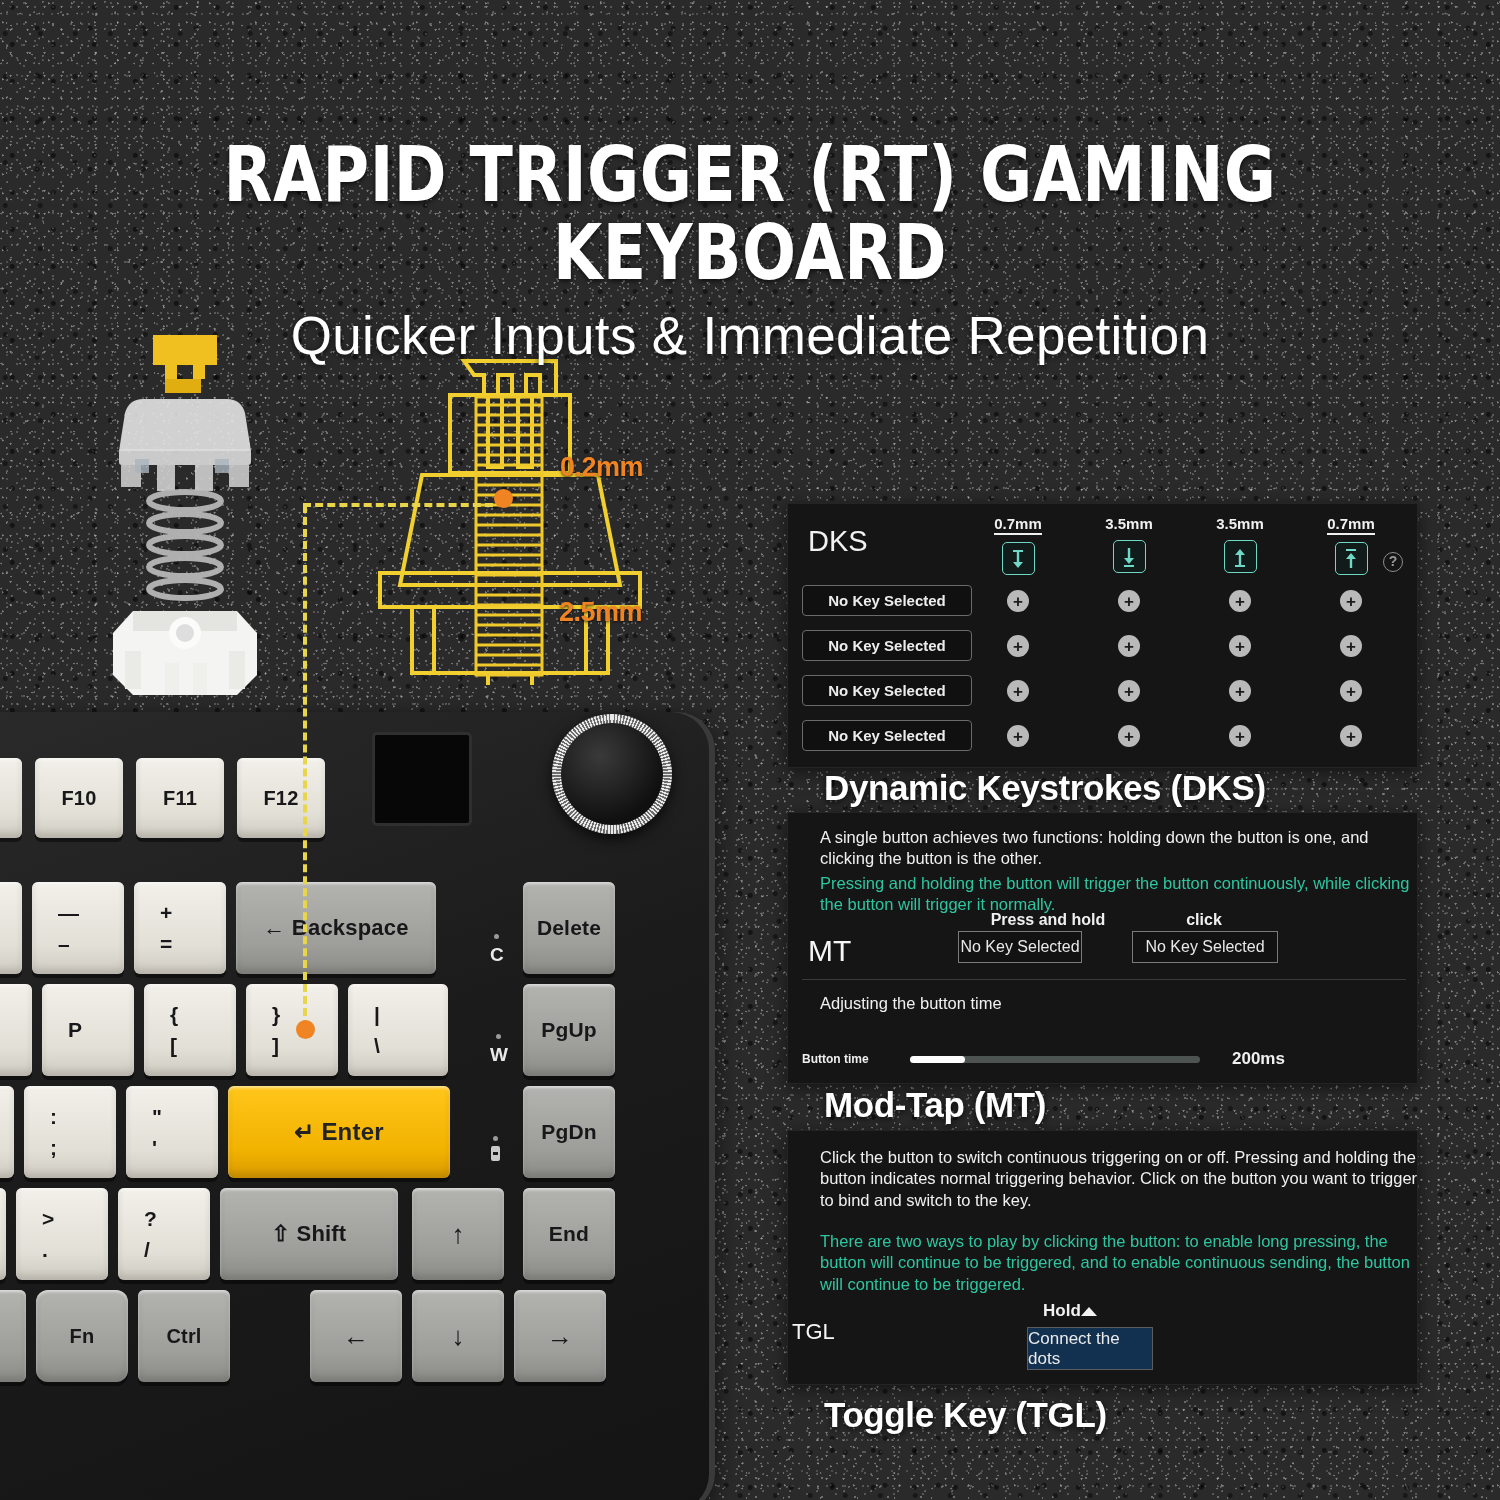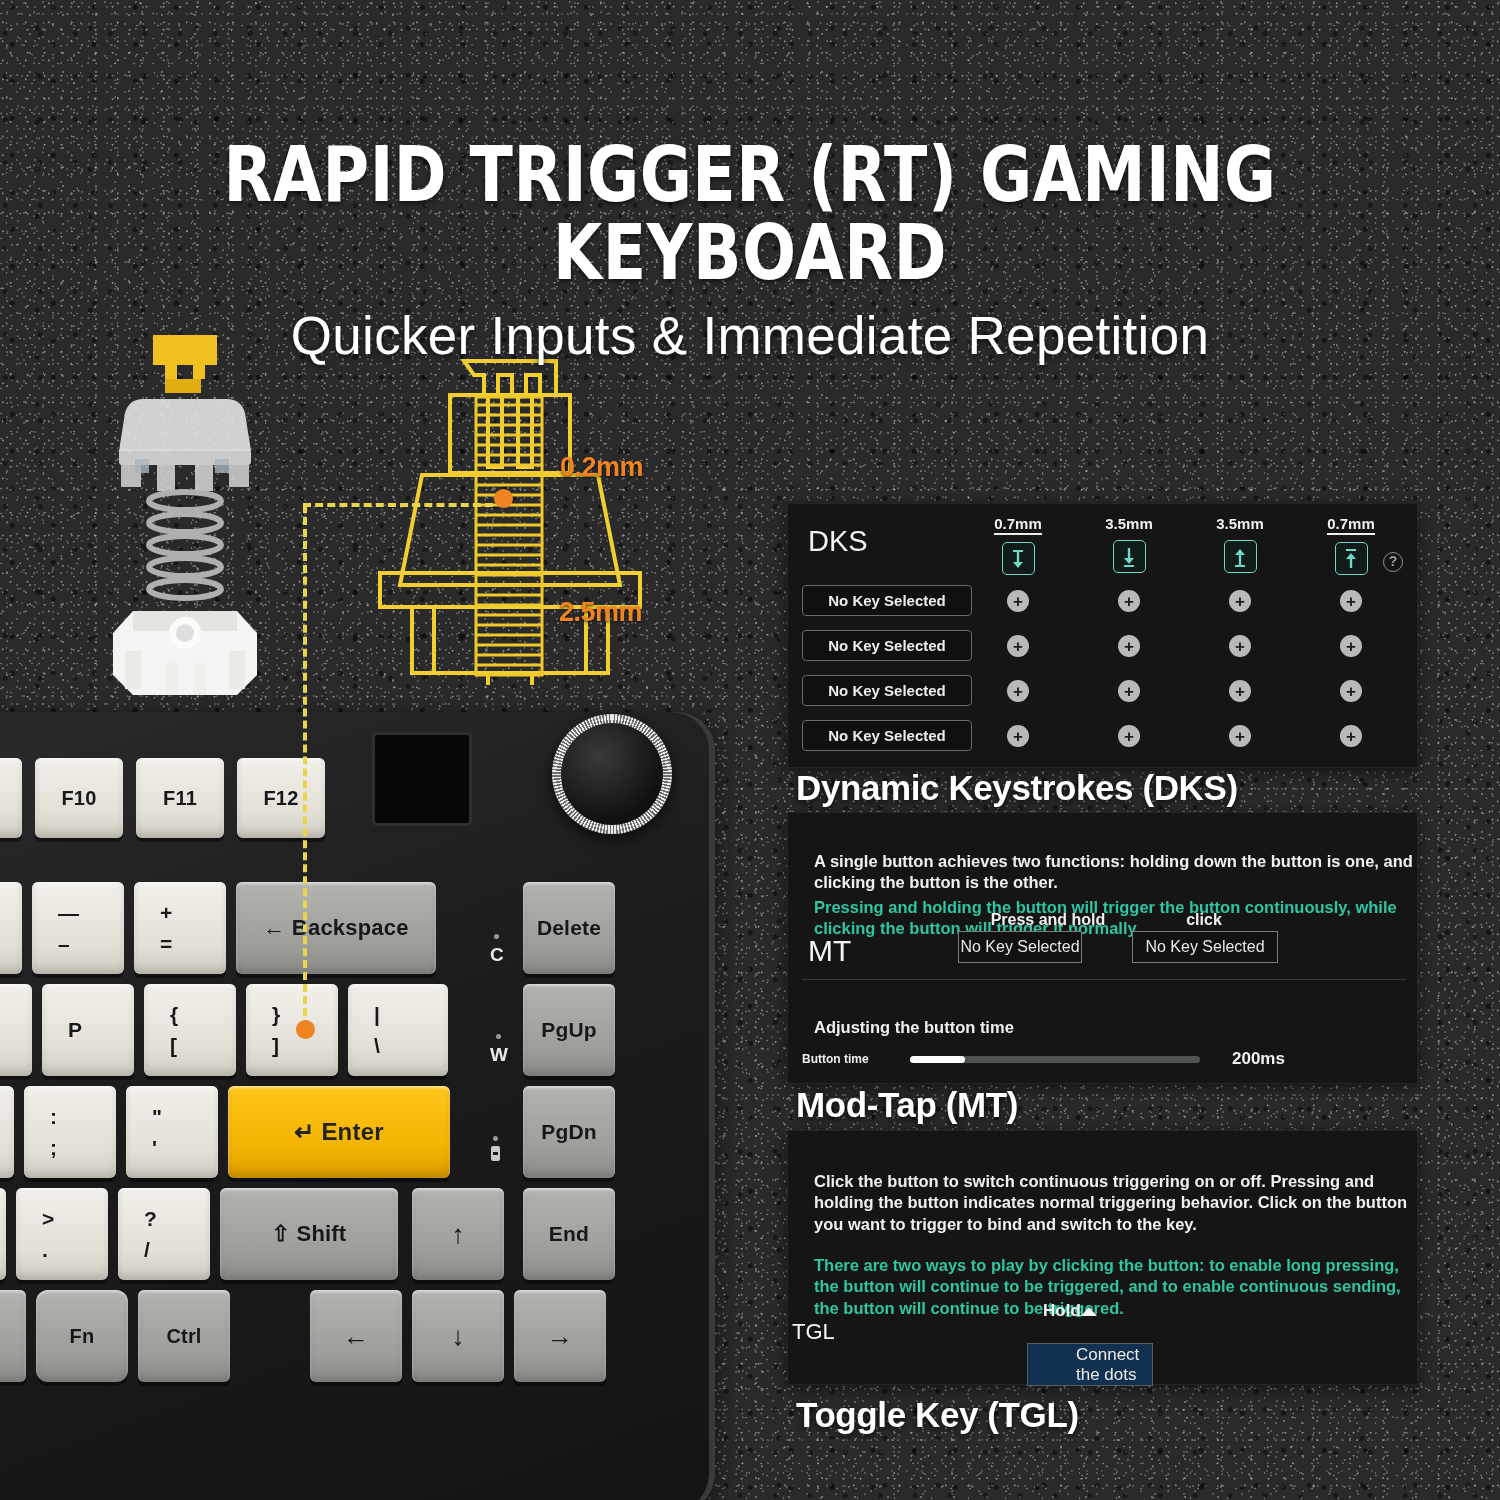--- a/index.html
+++ b/index.html
@@ -146,21 +146,21 @@
     background: #151515;
     border: 1px solid #242424;
     z-index: 18;
     box-shadow: 0 4px 16px rgba(0,0,0,.55);
   }
   #panel-dks { top: 503px; width: 631px; height: 265px; }
   #panel-mt  { top: 812px; width: 631px; height: 272px; }
   #panel-tgl { top: 1130px; width: 631px; height: 255px; }
 
   .section-head {
-    position: absolute; left: 796px; z-index: 19;
+    position: absolute; left: 824px; z-index: 19;
     font-size: 35px; font-weight: bold; color: #ffffff;
     letter-spacing: -.4px; text-shadow: 0 2px 6px rgba(0,0,0,.8);
   }
   #head-dks { top: 768px; }
   #head-mt  { top: 1085px; }
   #head-tgl { top: 1395px; }
 
   
   .dks-title { position:absolute; left:20px; top:21px; font-size:29px; font-weight:500; color:#f2f2f2; }
   .dks-col { position: absolute; top: 11px; width: 90px; text-align: center; }
@@ -185,21 +185,21 @@
     display:flex; align-items:center; justify-content:center;
     font-size: 15px; font-weight: 600; color: #ededed;
   }
   .plus-btn {
     position: absolute; width: 22px; height: 22px; border-radius: 50%;
     background: #b9b9b9; color: #1c1c1c; font-size: 17px; font-weight: 700;
     display:flex; align-items:center; justify-content:center; line-height:1;
   }
 
   
-  .body-text { position: absolute; left: 26px; width: 604px; font-size: 16.5px; line-height: 1.30; font-weight: 700; margin-top: 24px; }
+  .body-text { position: absolute; left: 32px; width: 604px; font-size: 16.5px; line-height: 1.30; font-weight: 400; }
   .tx-white { color: #f0f0f0; }
   .tx-teal  { color: #2ec6a0; }
   .mt-label { position:absolute; font-size:30px; font-weight:500; color:#f5f5f5; }
   .col-cap { position:absolute; font-size:16px; font-weight:700; color:#f0f0f0; text-align:center; }
   .mt-field {
     position:absolute; height:32px; border:1px solid #7a7a7a; background:#121212;
     display:flex; align-items:center; justify-content:center;
     font-size:16px; color:#e8e8e8; font-weight:500;
   }
   .divider { position:absolute; left:14px; width:604px; height:1px; background:#3a3a3a; }
@@ -208,24 +208,24 @@
   .slider-track { position:relative; width:290px; height:7px; border-radius:4px; background:#4c5350; }
   .slider-fill { position:absolute; left:0; top:0; height:7px; width:19%; border-radius:4px; background:#fdfdfd; }
   .slider-val { margin-left:32px; font-size:17px; color:#f0f0f0; font-weight:600; }
 
   
   .tgl-label { position:absolute; left:4px; top:188px; font-size:22px; font-weight:500; color:#f5f5f5; }
   .hold-row { position:absolute; left:255px; top:170px; display:flex; align-items:center; }
   .hold-txt { font-size:17px; font-weight:700; color:#f2f2f2; }
   .caret-up { width:0;height:0;border-left:8px solid transparent;border-right:8px solid transparent;border-bottom:9px solid #f2f2f2; }
   .connect-btn {
-    position:absolute; left:239px; top:212px; width:126px; height:43px;
+    position:absolute; left:239px; top:196px; width:126px; height:43px;
     background:#123050; border:1px solid #5c5c5c;
     display:flex; align-items:center; justify-content:center;
-    font-size:17px; color:#eaeaea; font-weight:500;padding-left:48px;
+    font-size:17px; color:#eaeaea; font-weight:500;
   }
 </style>
 </head>
 <body>
 
 <div id="bg"></div>
 
 <div class="title-wrap">
   <div class="headline">RAPID TRIGGER (RT) GAMING KEYBOARD</div>
   <div class="subhead">Quicker Inputs &amp; Immediate Repetition</div>

